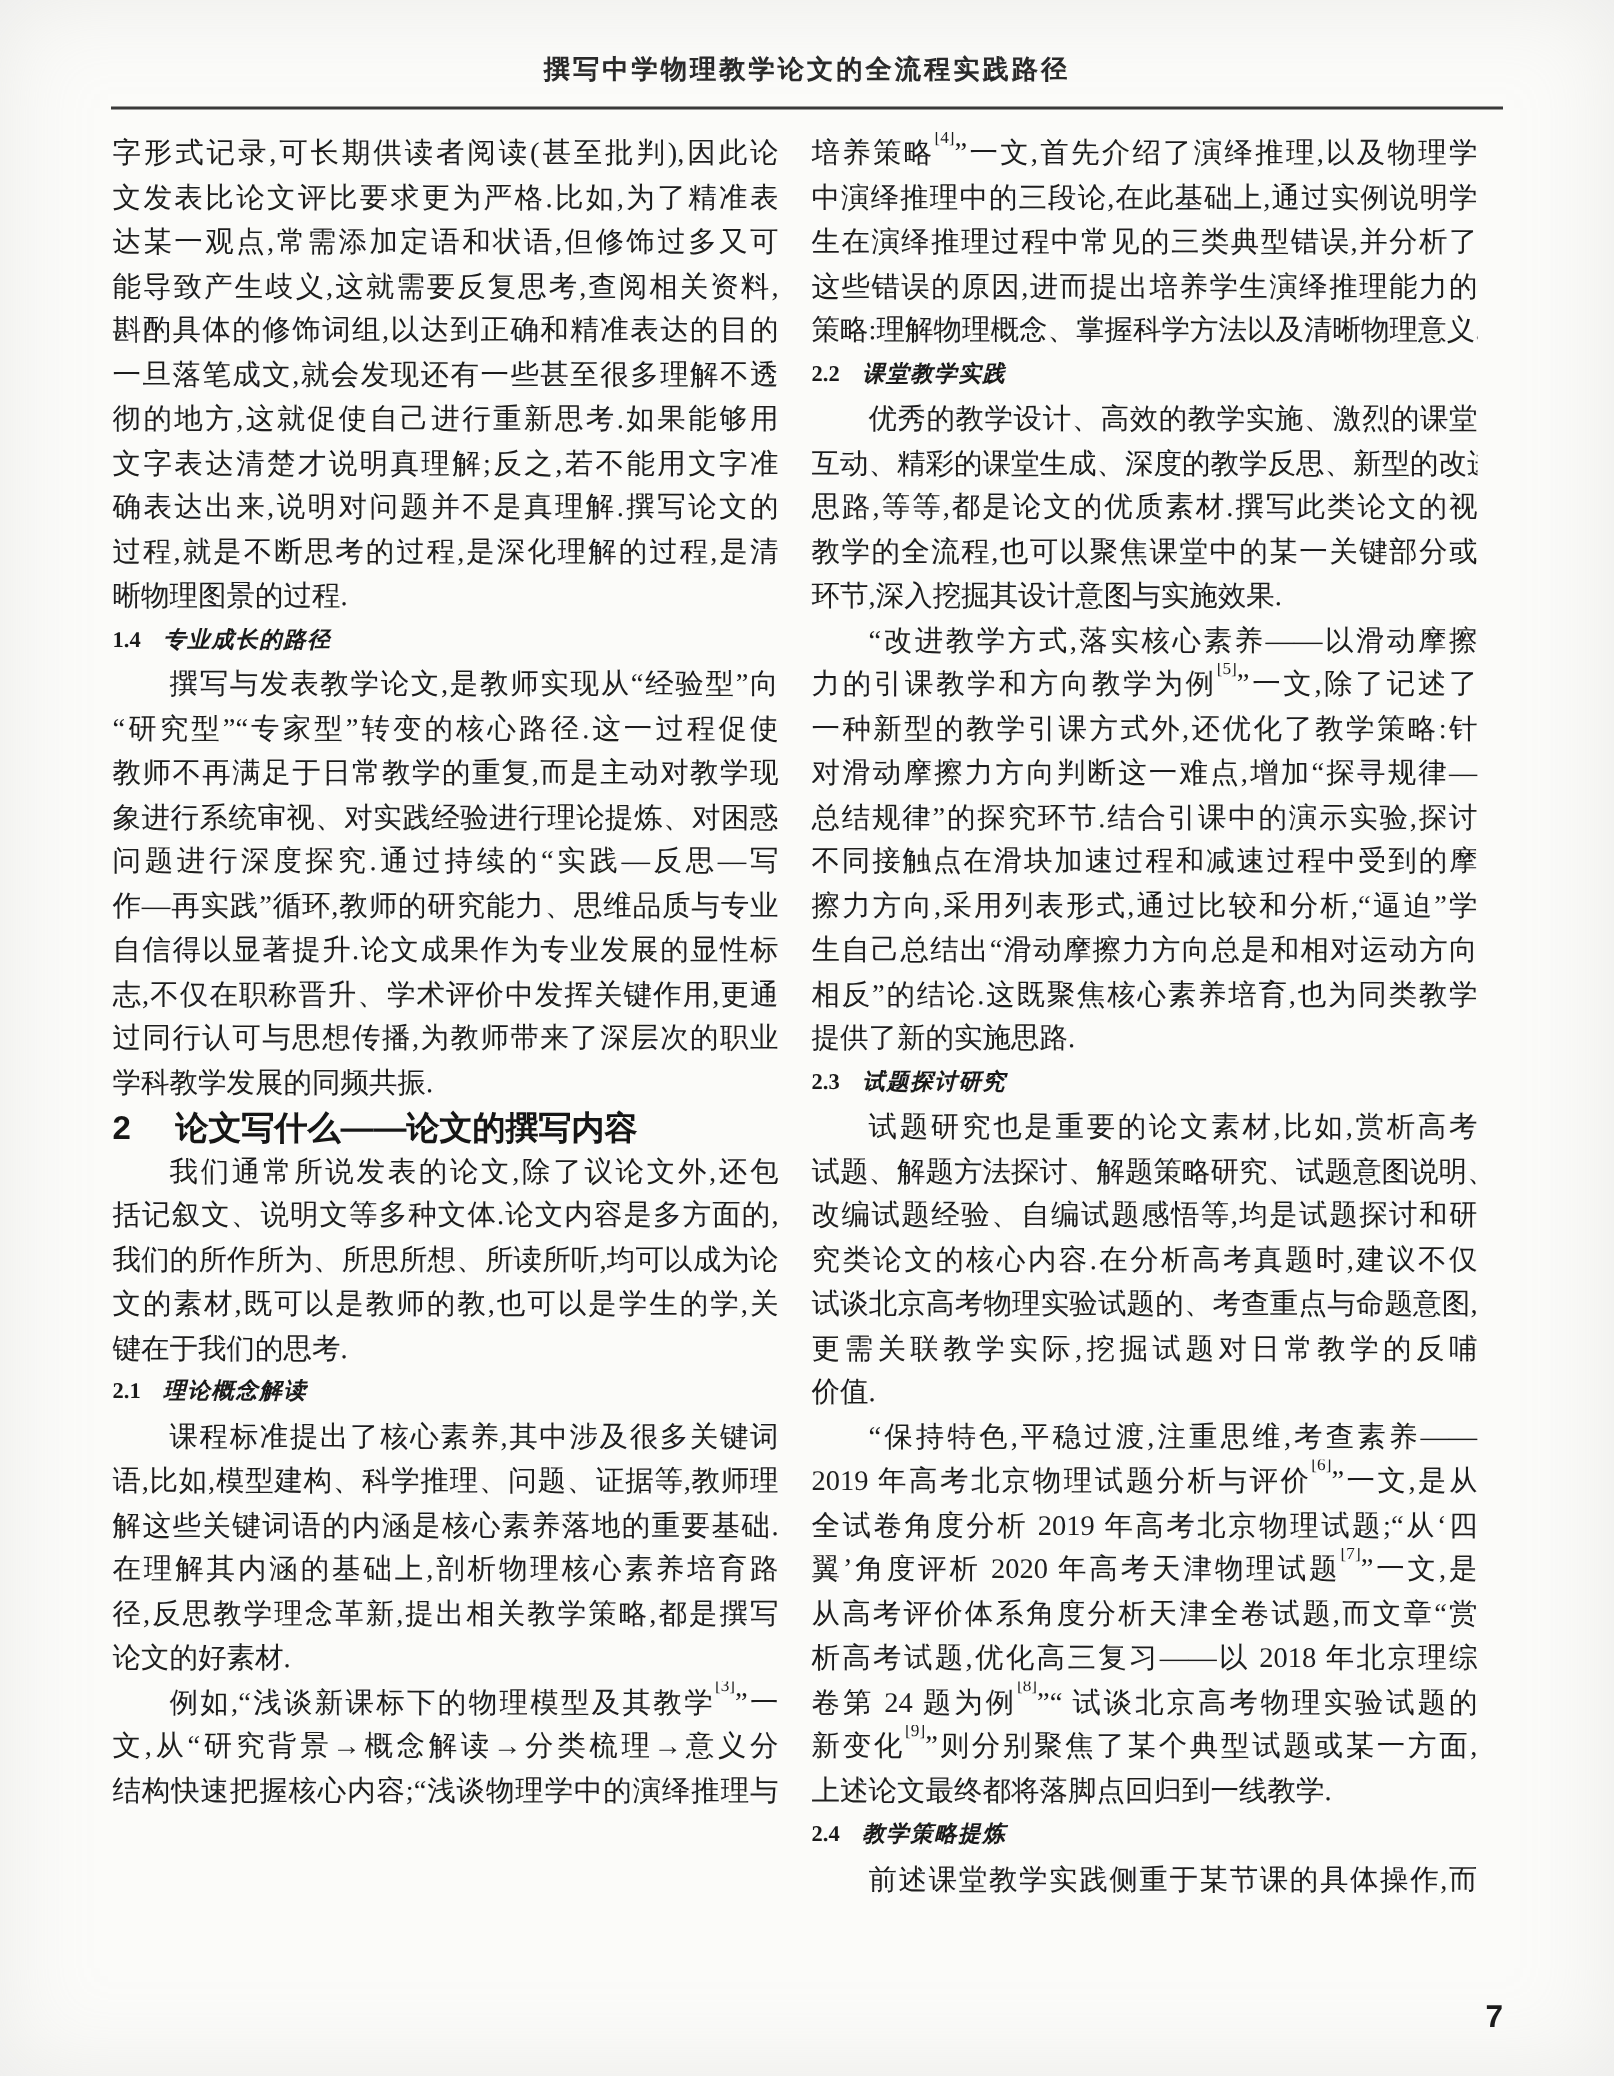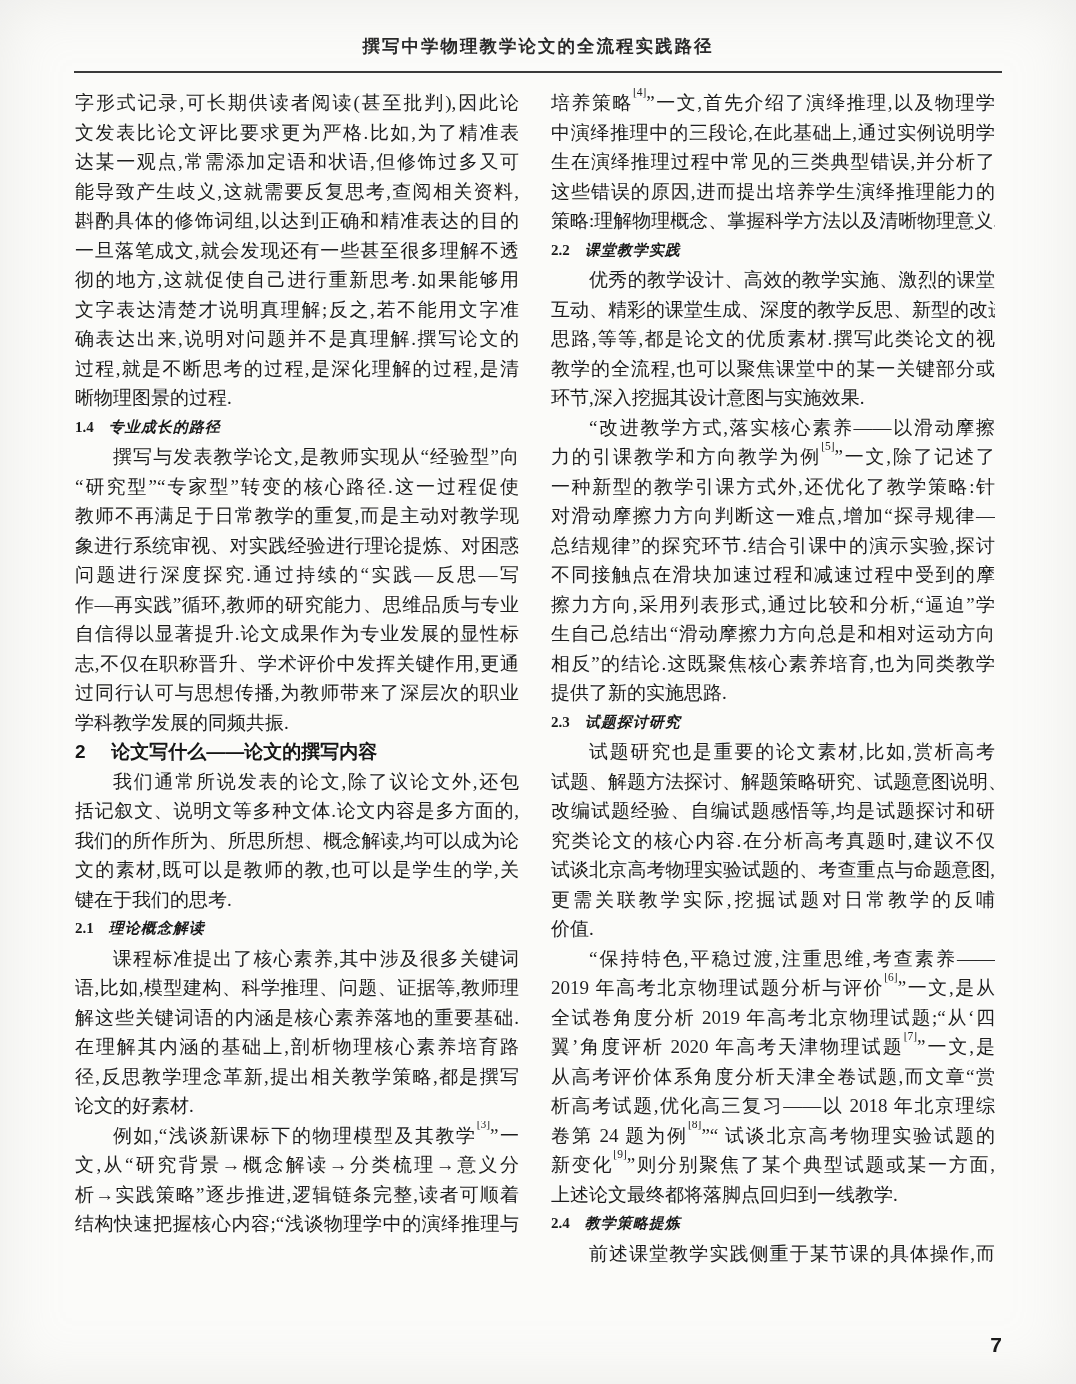--- a/index.html
+++ b/index.html
@@ -20,21 +20,21 @@
     letter-spacing:2px;
     color:#2a2a2a;
   }
   .head-rule {
     margin:13px 74px 0 74px;
     height:0;
     border-top:2px solid #3a3a3a;
   }
   .columns {
     display:flex;
-    gap:32px;
+    gap:22px;
     padding:15px 75px 0 75px;
   }
   .col { width:444px; }
   .line {
     font-size:19px;
     height:29.5px;
     line-height:29.5px;
     text-align:justify;
     text-align-last:justify;
     white-space:nowrap;
@@ -50,21 +50,21 @@
     line-height:0;
     position:relative;
     top:-0.5em;
     letter-spacing:0;
   }
   .h-major {
     height:29.5px;
     line-height:29.5px;
     font-family:"Liberation Sans","DejaVu Sans",sans-serif;
     font-weight:700;
-    font-size:19px;
+    font-size:22px;
     color:#161616;
     white-space:nowrap;
   }
   .h-major .h-num { margin-right:1.35em; }
   .h-sub {
     height:29.5px;
     line-height:29.5px;
     font-size:15px;
     color:#1a1a1a;
     white-space:nowrap;
@@ -107,33 +107,32 @@
       <div class="line">象进行系统审视、对实践经验进行理论提炼、对困惑</div>
       <div class="line">问题进行深度探究.通过持续的“实践—反思—写</div>
       <div class="line">作—再实践”循环,教师的研究能力、思维品质与专业</div>
       <div class="line">自信得以显著提升.论文成果作为专业发展的显性标</div>
       <div class="line">志,不仅在职称晋升、学术评价中发挥关键作用,更通</div>
       <div class="line">过同行认可与思想传播,为教师带来了深层次的职业</div>
       <div class="line last">学科教学发展的同频共振.</div>
       <div class="h-major"><span class="h-num">2</span><span class="h-title">论文写什么——论文的撰写内容</span></div>
       <div class="line first-indent">我们通常所说发表的论文,除了议论文外,还包</div>
       <div class="line">括记叙文、说明文等多种文体.论文内容是多方面的,</div>
-      <div class="line">我们的所作所为、所思所想、概念解读,均可以成为论</div>
+      <div class="line">我们的所作所为、所思所想、所读所听,均可以成为论</div>
       <div class="line">文的素材,既可以是教师的教,也可以是学生的学,关</div>
       <div class="line last">键在于我们的思考.</div>
       <div class="h-sub"><span class="h-num">2.1</span><span class="h-title">理论概念解读</span></div>
       <div class="line first-indent">课程标准提出了核心素养,其中涉及很多关键词</div>
       <div class="line">语,比如,模型建构、科学推理、问题、证据等,教师理</div>
       <div class="line">解这些关键词语的内涵是核心素养落地的重要基础.</div>
       <div class="line">在理解其内涵的基础上,剖析物理核心素养培育路</div>
       <div class="line">径,反思教学理念革新,提出相关教学策略,都是撰写</div>
       <div class="line last">论文的好素材.</div>
       <div class="line first-indent">例如,“浅谈新课标下的物理模型及其教学<sup>[3]</sup>”一</div>
       <div class="line">文,从“研究背景→概念解读→分类梳理→意义分</div>
-      <div class="line">析→实践策略”逐步推进,逻辑链条完整,读者可顺着</div>
       <div class="line">结构快速把握核心内容;“浅谈物理学中的演绎推理与</div>
     </div>
     <div class="col">
       <div class="line">培养策略<sup>[4]</sup>”一文,首先介绍了演绎推理,以及物理学</div>
       <div class="line">中演绎推理中的三段论,在此基础上,通过实例说明学</div>
       <div class="line">生在演绎推理过程中常见的三类典型错误,并分析了</div>
       <div class="line">这些错误的原因,进而提出培养学生演绎推理能力的</div>
       <div class="line last">策略:理解物理概念、掌握科学方法以及清晰物理意义.</div>
       <div class="h-sub"><span class="h-num">2.2</span><span class="h-title">课堂教学实践</span></div>
       <div class="line first-indent">优秀的教学设计、高效的教学实施、激烈的课堂</div>

